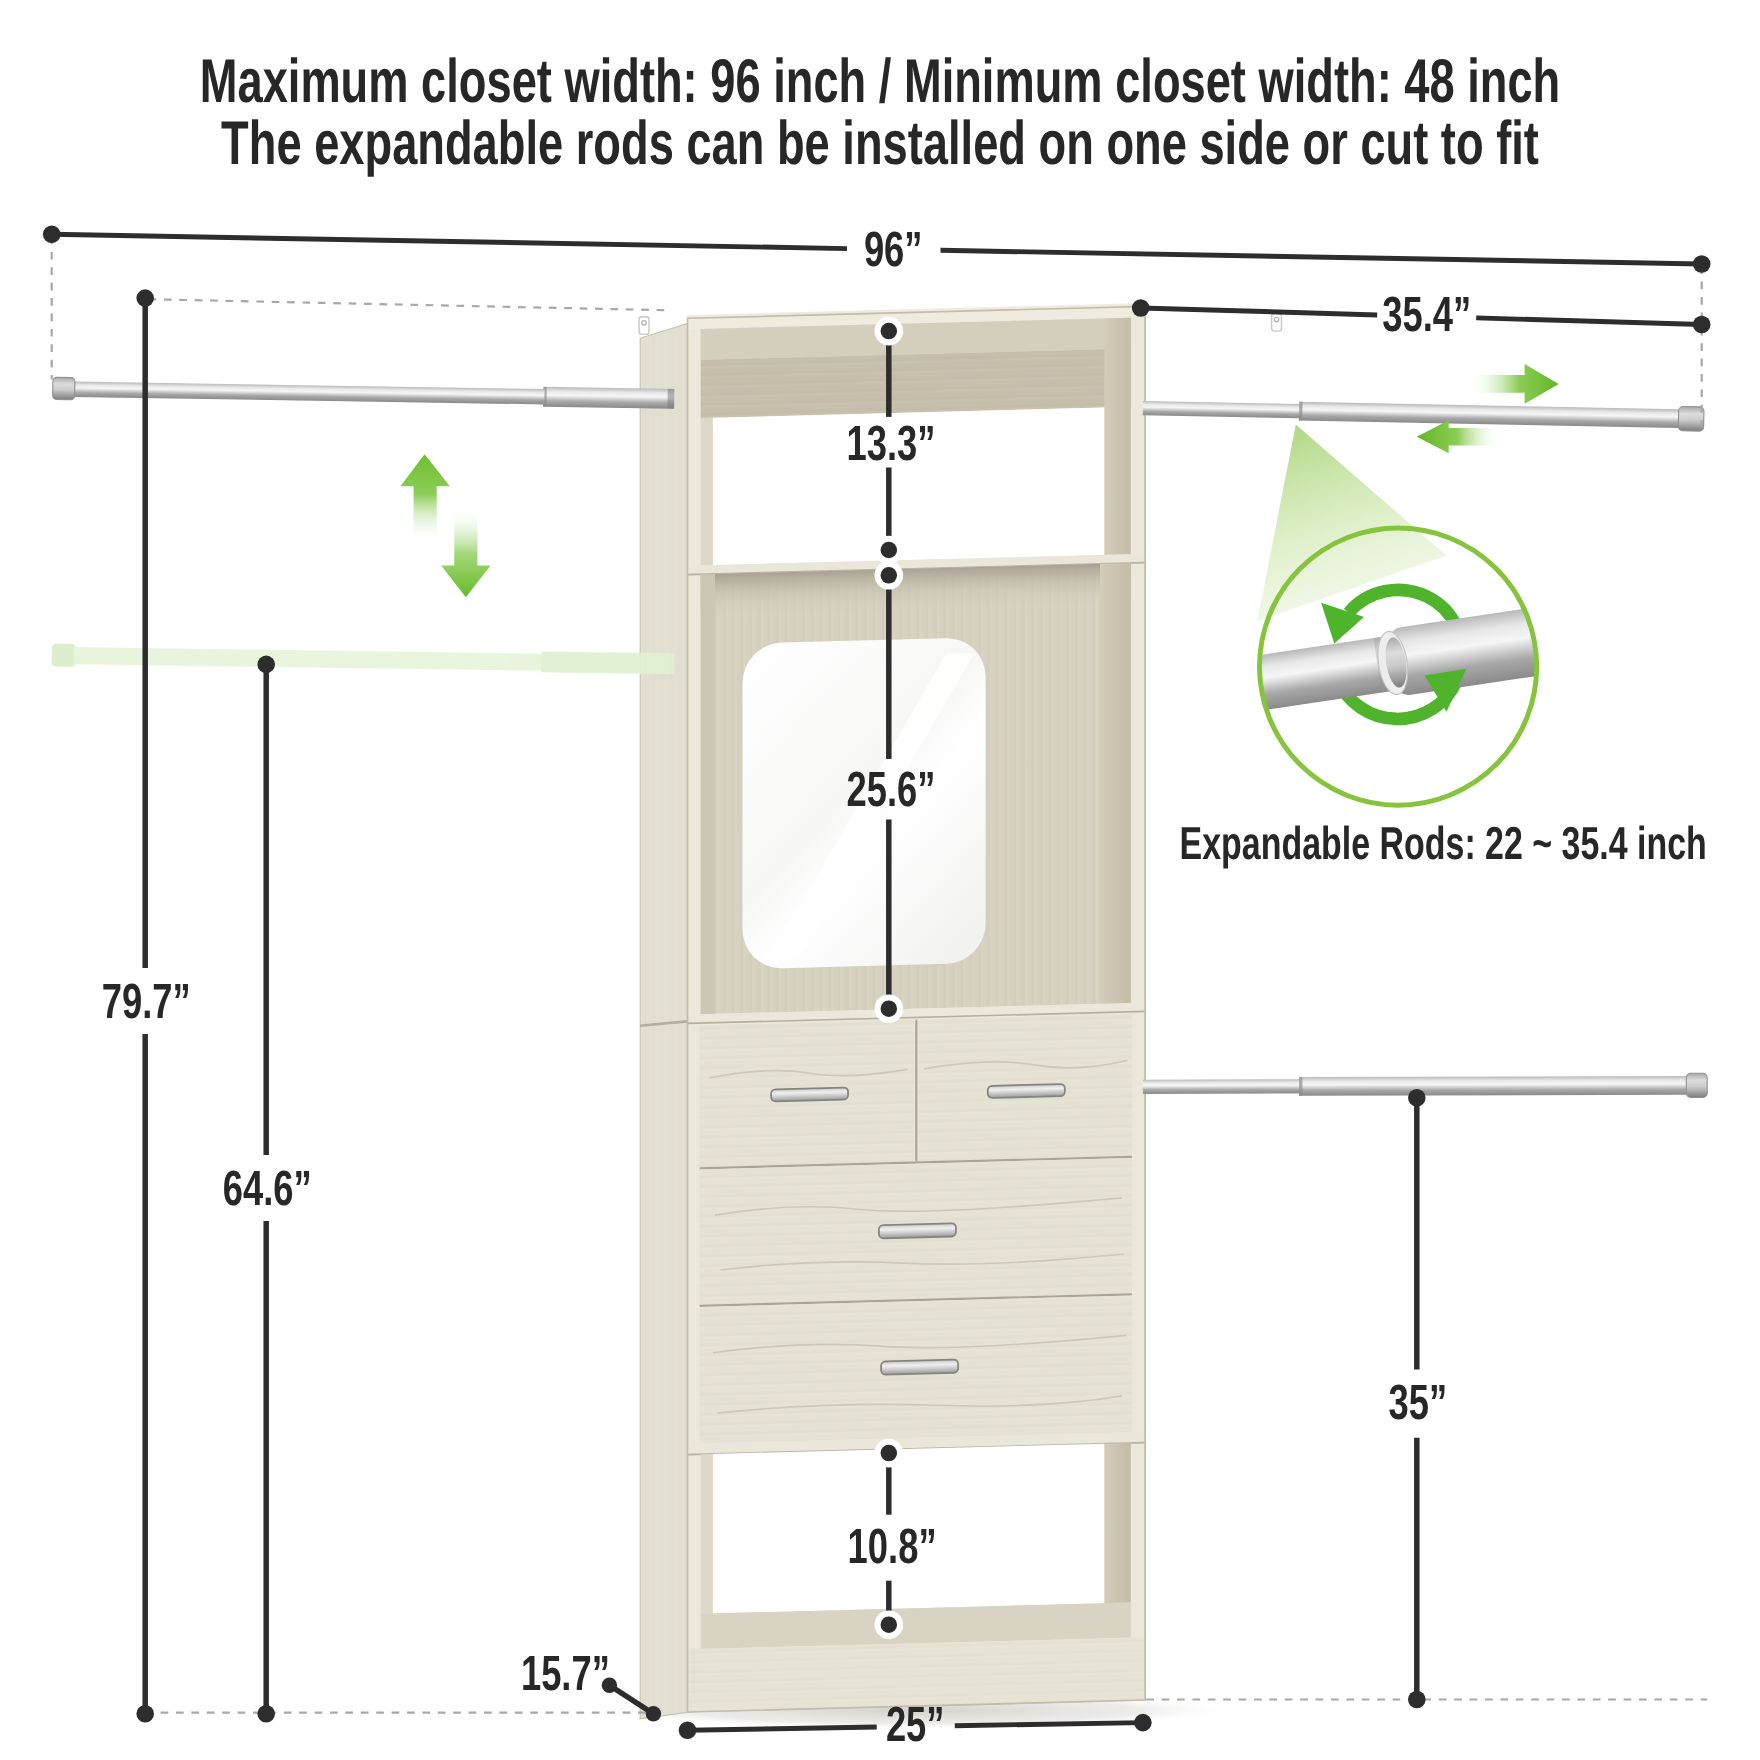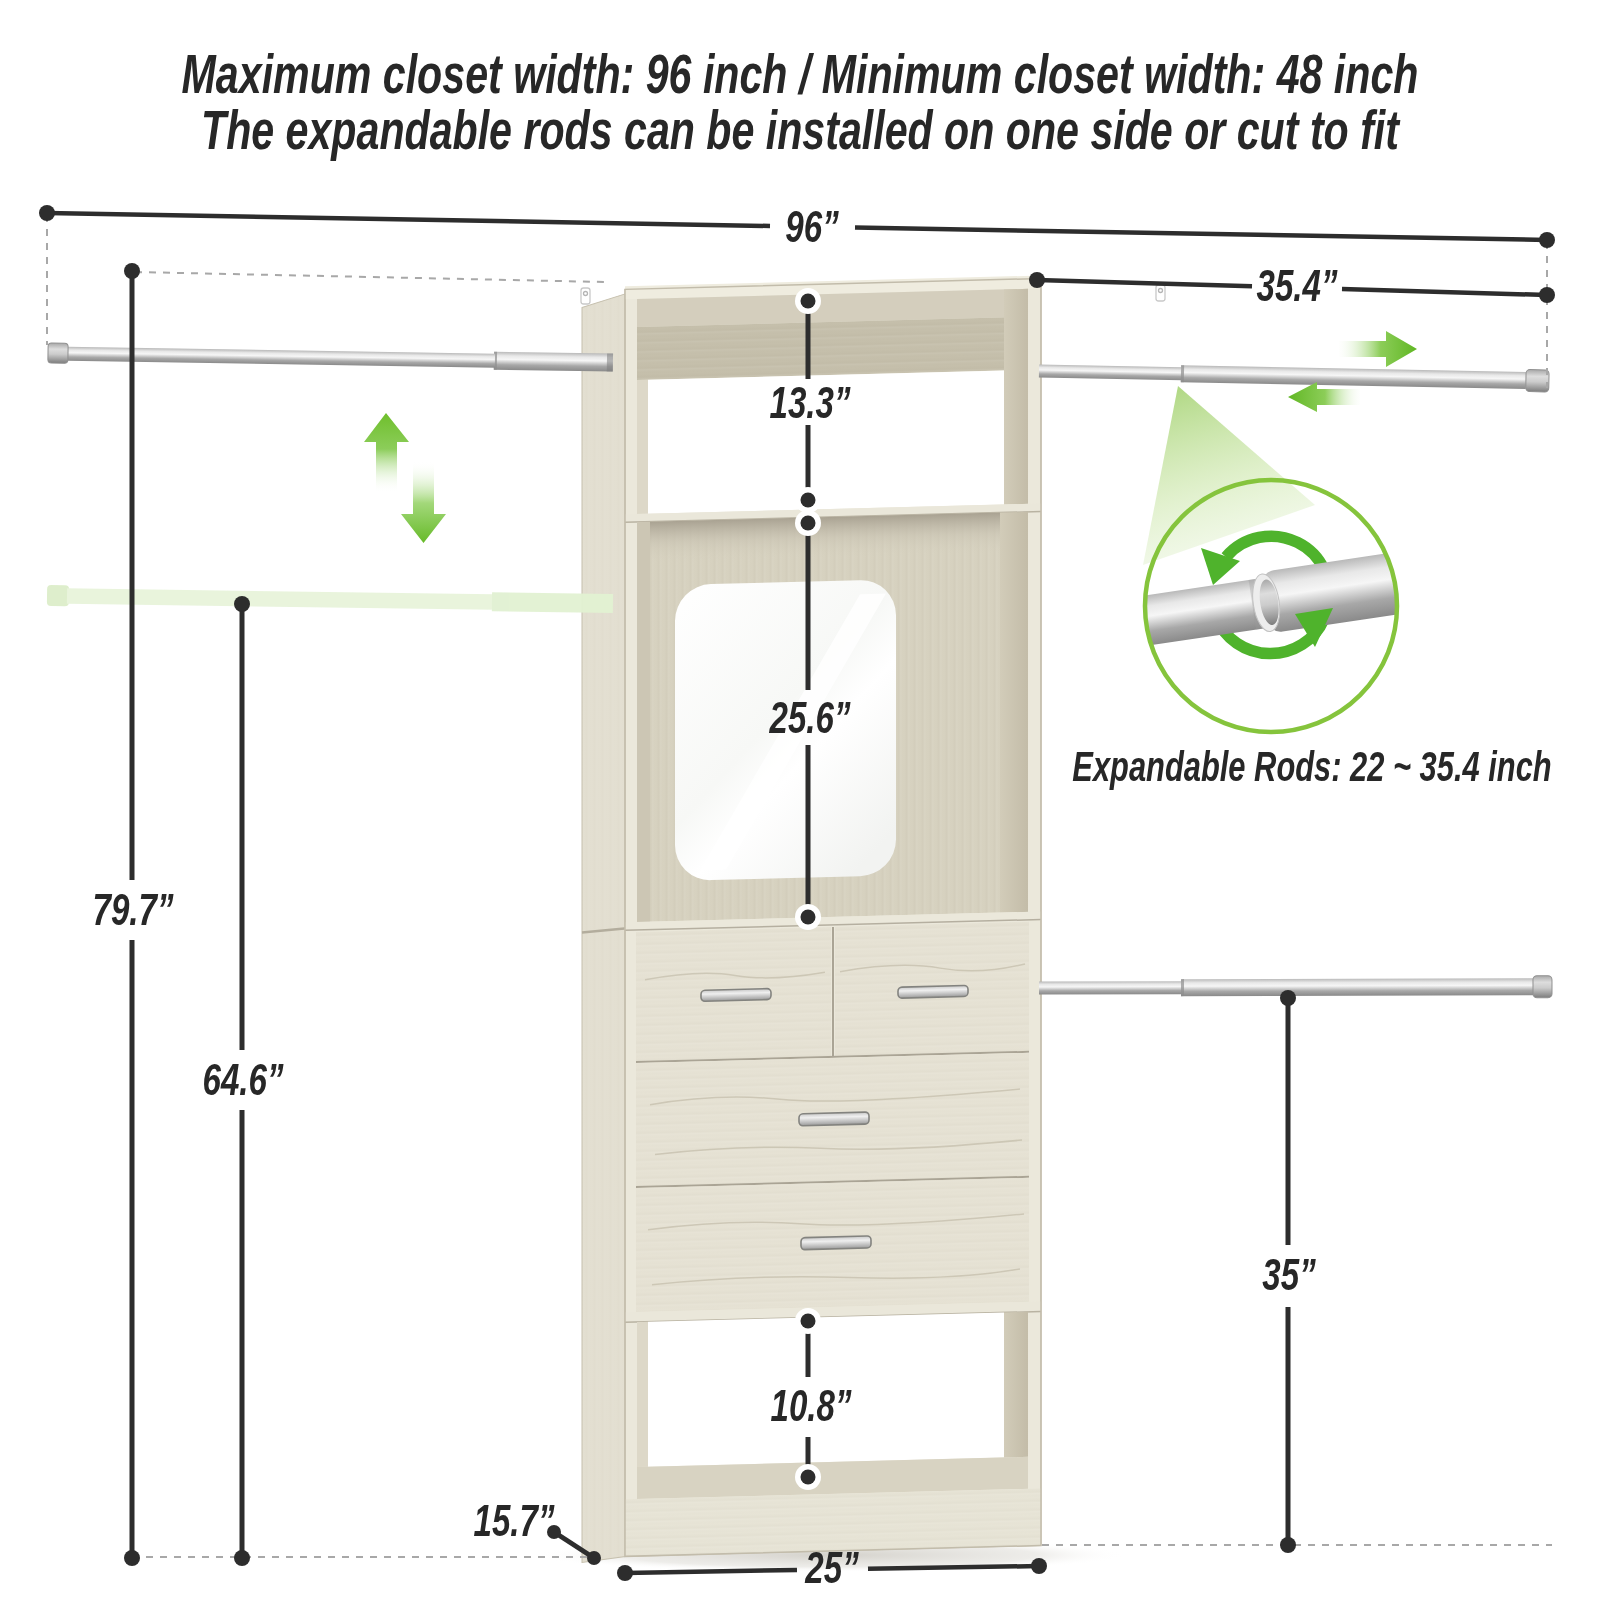--- a/index.html
+++ b/index.html
@@ -1,16 +1,16 @@
 <!DOCTYPE html>
 <html><head>
 <meta charset="utf-8">
 <style>
   html,body{margin:0;padding:0;background:#ffffff;}
-  #page{position:relative;width:1600px;height:1600px;background:#ffffff;overflow:hidden;font-style:italic;}
+  #page{position:relative;width:1600px;height:1600px;background:#ffffff;overflow:hidden;}
   text{font-family:"Liberation Sans", sans-serif;font-weight:bold;fill:#272727;}
 </style>
 </head>
 <body>
 <div id="page">
 <svg width="1600" height="1600" viewBox="0 0 1600 1600">
 <defs>
   <linearGradient id="rodGrad" x1="0" y1="0" x2="0" y2="1">
     <stop offset="0" stop-color="#b9b9b9"></stop>
     <stop offset="0.22" stop-color="#e8e8e8"></stop>

